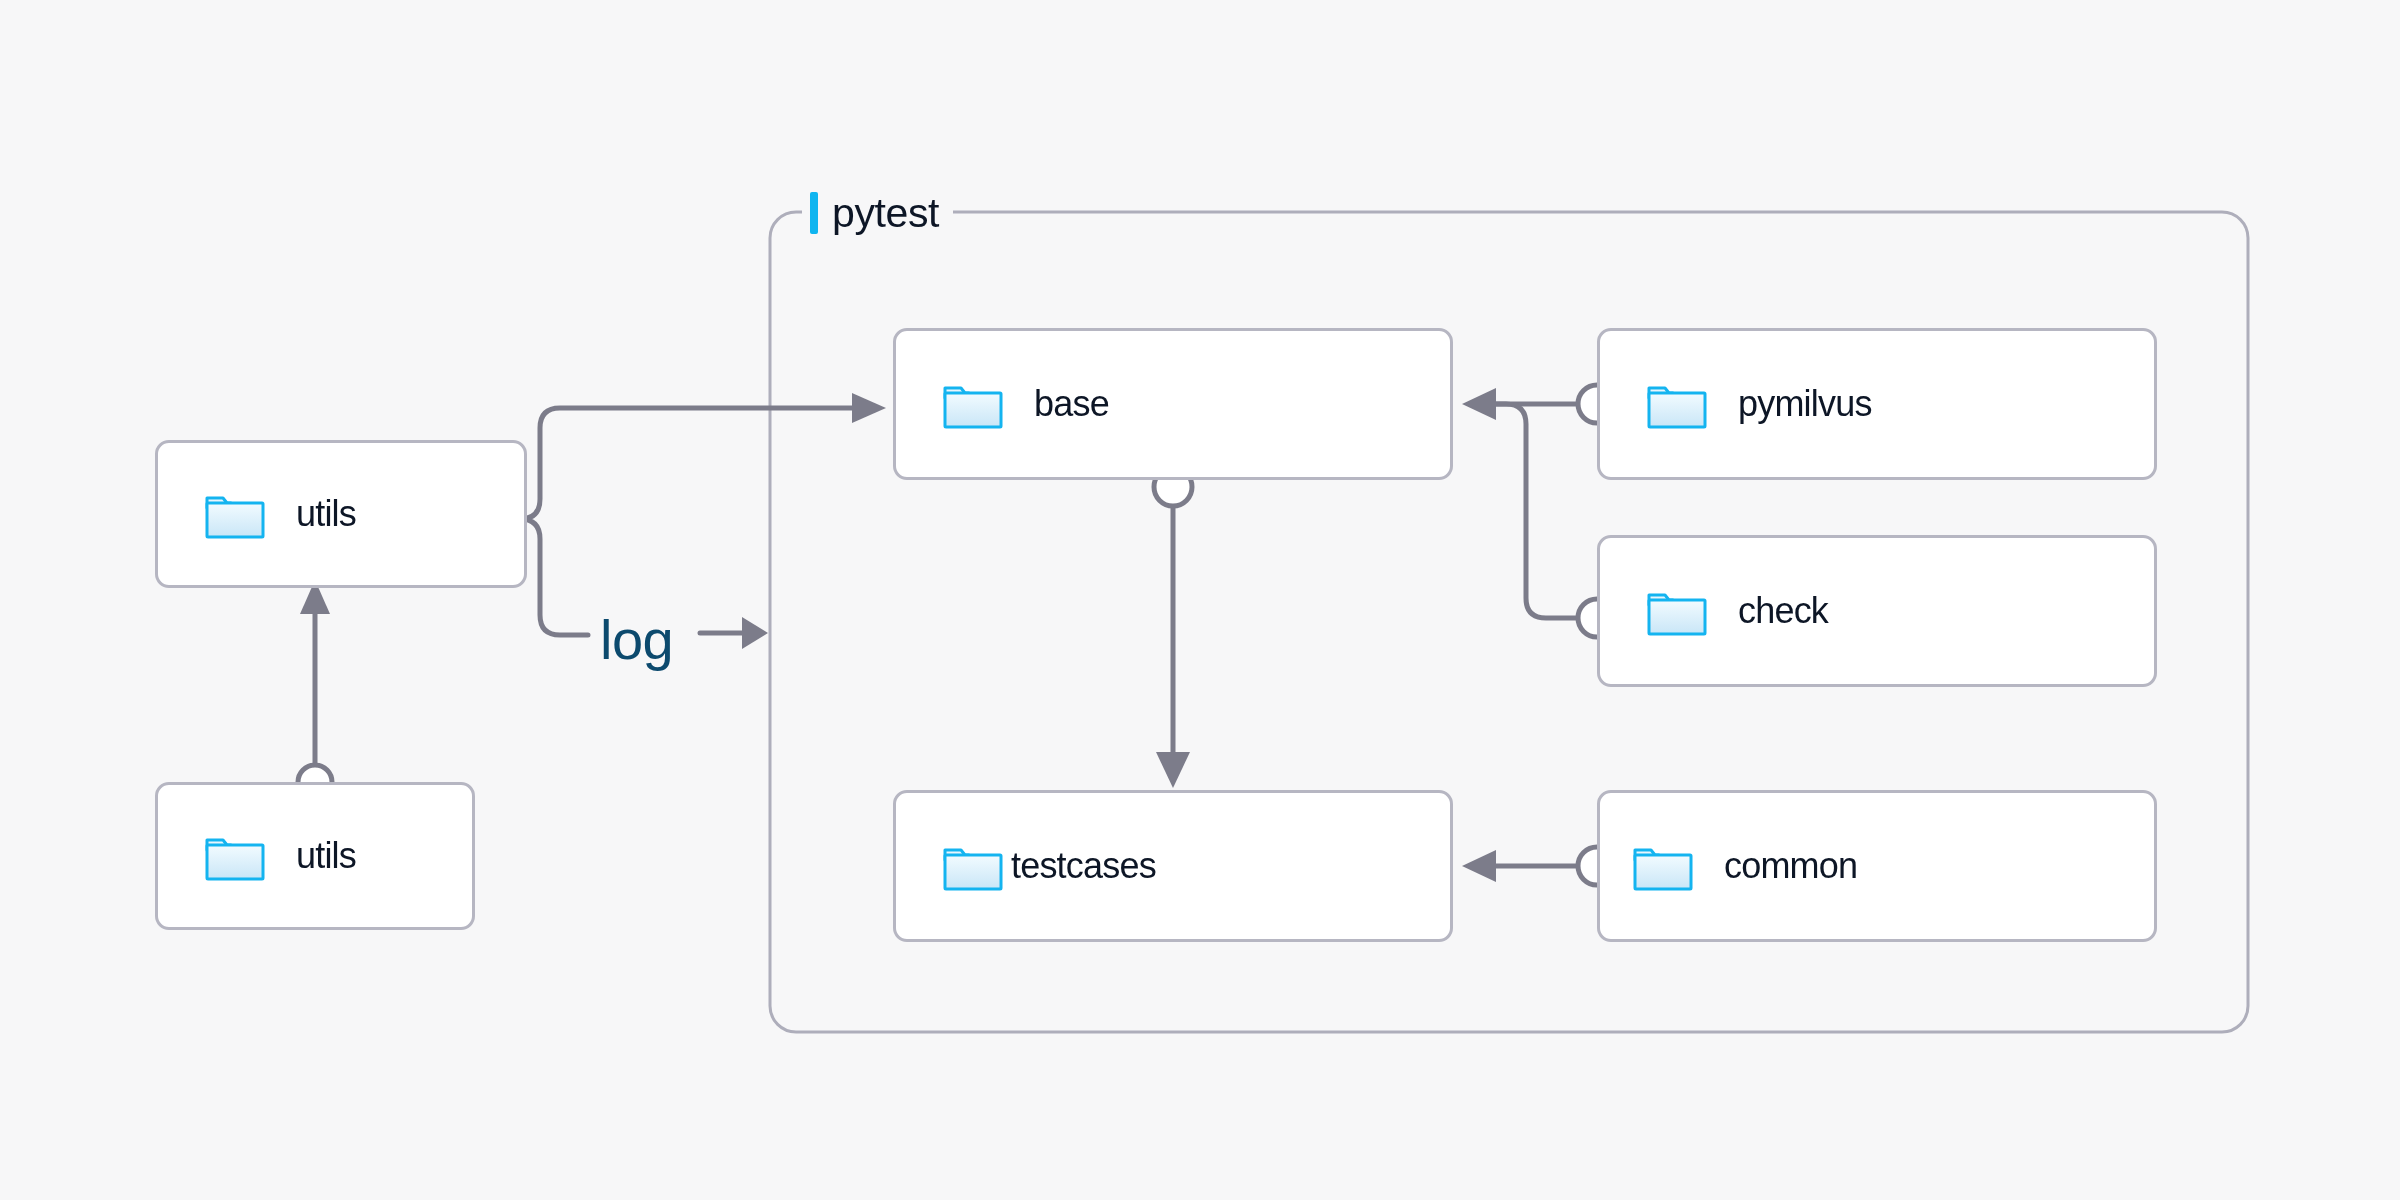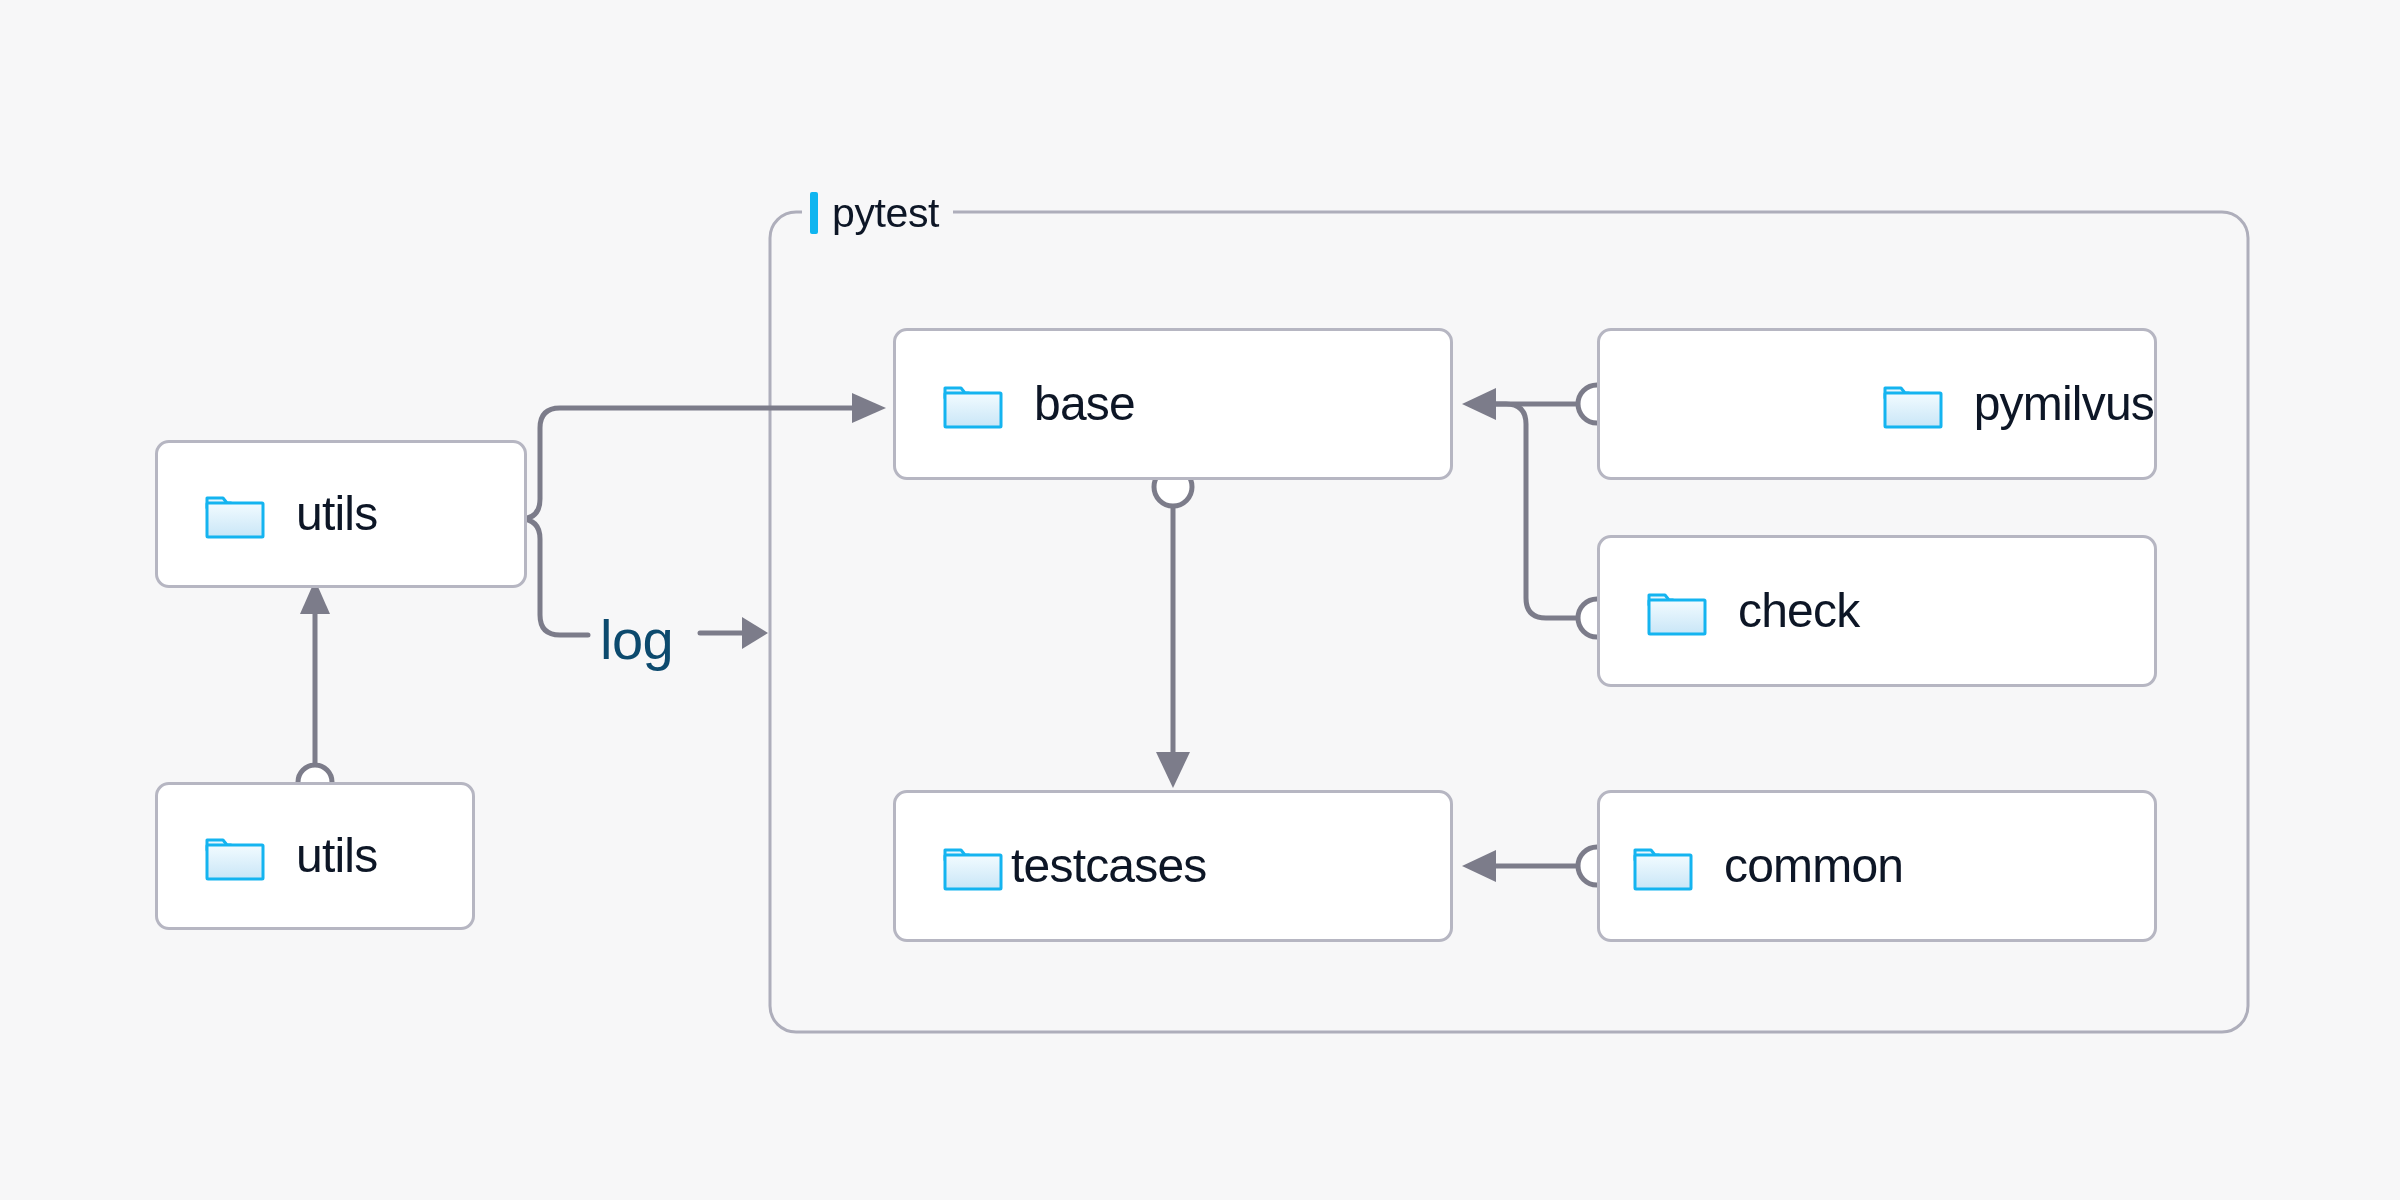--- a/index.html
+++ b/index.html
@@ -83,21 +83,21 @@
     box-sizing: border-box;
     background: #ffffff;
     border: 3px solid #b6b6c2;
     border-radius: 14px;
     display: flex;
     align-items: center;
     padding-left: 46px;
     gap: 30px;
   }
   .node-label {
-    font-size: 48px;
+    font-size: 36px;
     color: #0d1626;
     letter-spacing: -0.8px;
     white-space: nowrap;
     line-height: 1;
   }
 
   
   .folder-icon {
     flex: 0 0 auto;
     width: 62px;
@@ -207,21 +207,21 @@
   </div>
 
   <div class="node" style="left:893px; top:790px; width:560px; height:152px;gap:7px;">
     <svg class="folder-icon" viewBox="0 0 62 54">
       <path d="M3 11 h16 l4 5 h4 v5 h-24 z" fill="url(#folderGrad)" stroke="#14b4f0" stroke-width="3" stroke-linejoin="round"></path>
       <rect x="3" y="16" width="56" height="34" rx="1" fill="url(#folderGrad)" stroke="#14b4f0" stroke-width="3"></rect>
     </svg>
     <span class="node-label">testcases</span>
   </div>
 
-  <div class="node" style="left:1597px; top:328px; width:560px; height:152px;justify-content:flex-end;">
+  <div class="node" style="left:1597px; top:328px; width:560px; height:152px;">
     <svg class="folder-icon" viewBox="0 0 62 54">
       <path d="M3 11 h16 l4 5 h4 v5 h-24 z" fill="url(#folderGrad)" stroke="#14b4f0" stroke-width="3" stroke-linejoin="round"></path>
       <rect x="3" y="16" width="56" height="34" rx="1" fill="url(#folderGrad)" stroke="#14b4f0" stroke-width="3"></rect>
     </svg>
     <span class="node-label">pymilvus</span>
   </div>
 
   <div class="node" style="left:1597px; top:535px; width:560px; height:152px;">
     <svg class="folder-icon" viewBox="0 0 62 54">
       <path d="M3 11 h16 l4 5 h4 v5 h-24 z" fill="url(#folderGrad)" stroke="#14b4f0" stroke-width="3" stroke-linejoin="round"></path>

